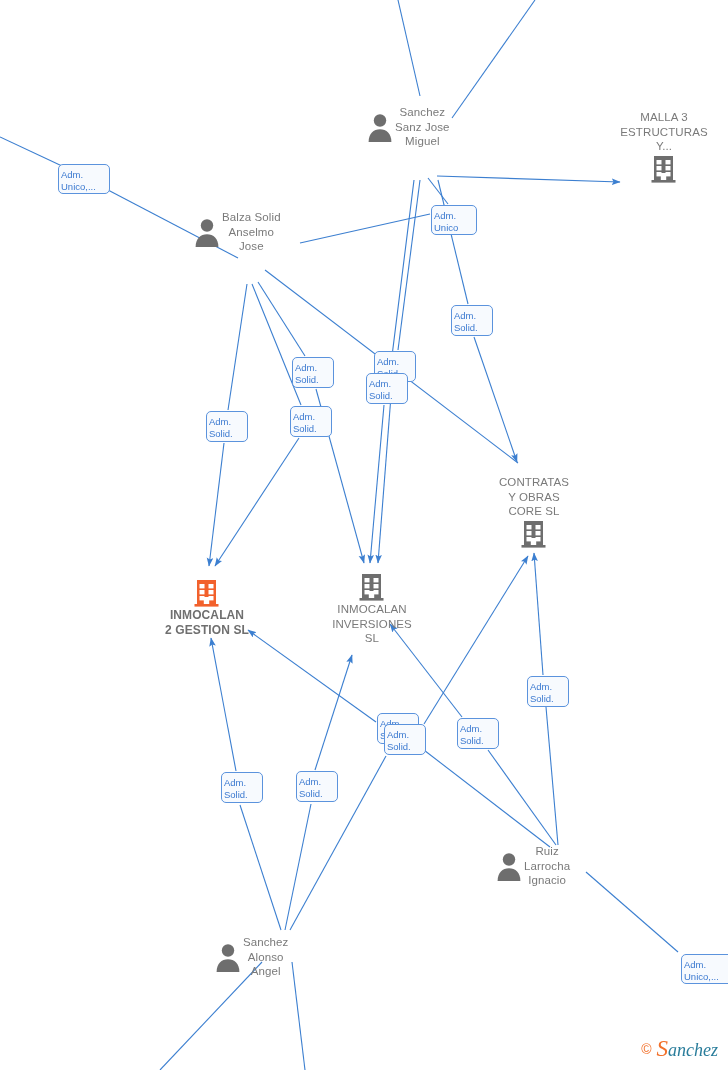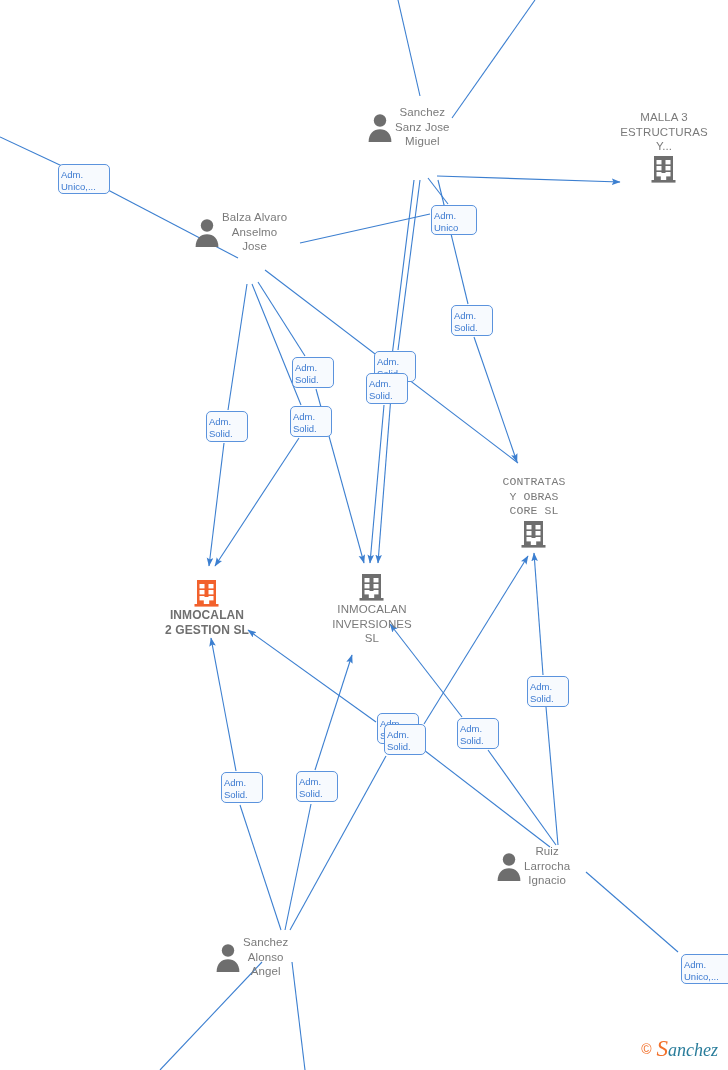--- a/index.html
+++ b/index.html
@@ -177,32 +177,32 @@
               <rect x="7.5" y="18" width="5" height="4.4" fill="#ffffff"></rect>
               <rect x="16.5" y="18" width="5" height="4.4" fill="#ffffff"></rect>
               <rect x="11.8" y="19" width="5.4" height="7" fill="#ffffff"></rect>
               <rect x="2.5" y="26" width="24" height="2.6" fill="#6e6e6e"></rect>
             </svg>
           </div>
         </div>
       </div>
       <div class="node person" style="left: 252px; top: 210px;">
         <div class="node-inner">
-          <div class="node-label">Balza Alvaro
+          <div class="node-label">Balza Solid
 Anselmo
 Jose</div>
           <div>
             <svg class="node-icon" width="30" height="30" viewBox="0 0 30 30" xmlns="http://www.w3.org/2000/svg">
               <circle cx="15" cy="8.5" r="6.2" fill="#6e6e6e"></circle>
               <path d="M3.6 30 C3.6 21.5 8.6 17.3 15 17.3 C21.4 17.3 26.4 21.5 26.4 30 Z" fill="#6e6e6e"></path>
             </svg>
           </div>
         </div>
       </div>
-      <div class="node company" style="left: 534px; top: 475px; font-family: Liberation Mono, monospace;">
+      <div class="node company" style="left: 534px; top: 475px;">
         <div class="node-inner">
           <div class="node-label">CONTRATAS
 Y OBRAS
 CORE  SL</div>
           <div>
             <svg class="node-icon" width="30" height="30" viewBox="0 0 30 30" xmlns="http://www.w3.org/2000/svg">
               <rect x="5" y="2" width="19" height="24" fill="#6e6e6e"></rect>
               <rect x="7.5" y="6" width="5" height="4.4" fill="#ffffff"></rect>
               <rect x="16.5" y="6" width="5" height="4.4" fill="#ffffff"></rect>
               <rect x="7.5" y="12" width="5" height="4.4" fill="#ffffff"></rect>

